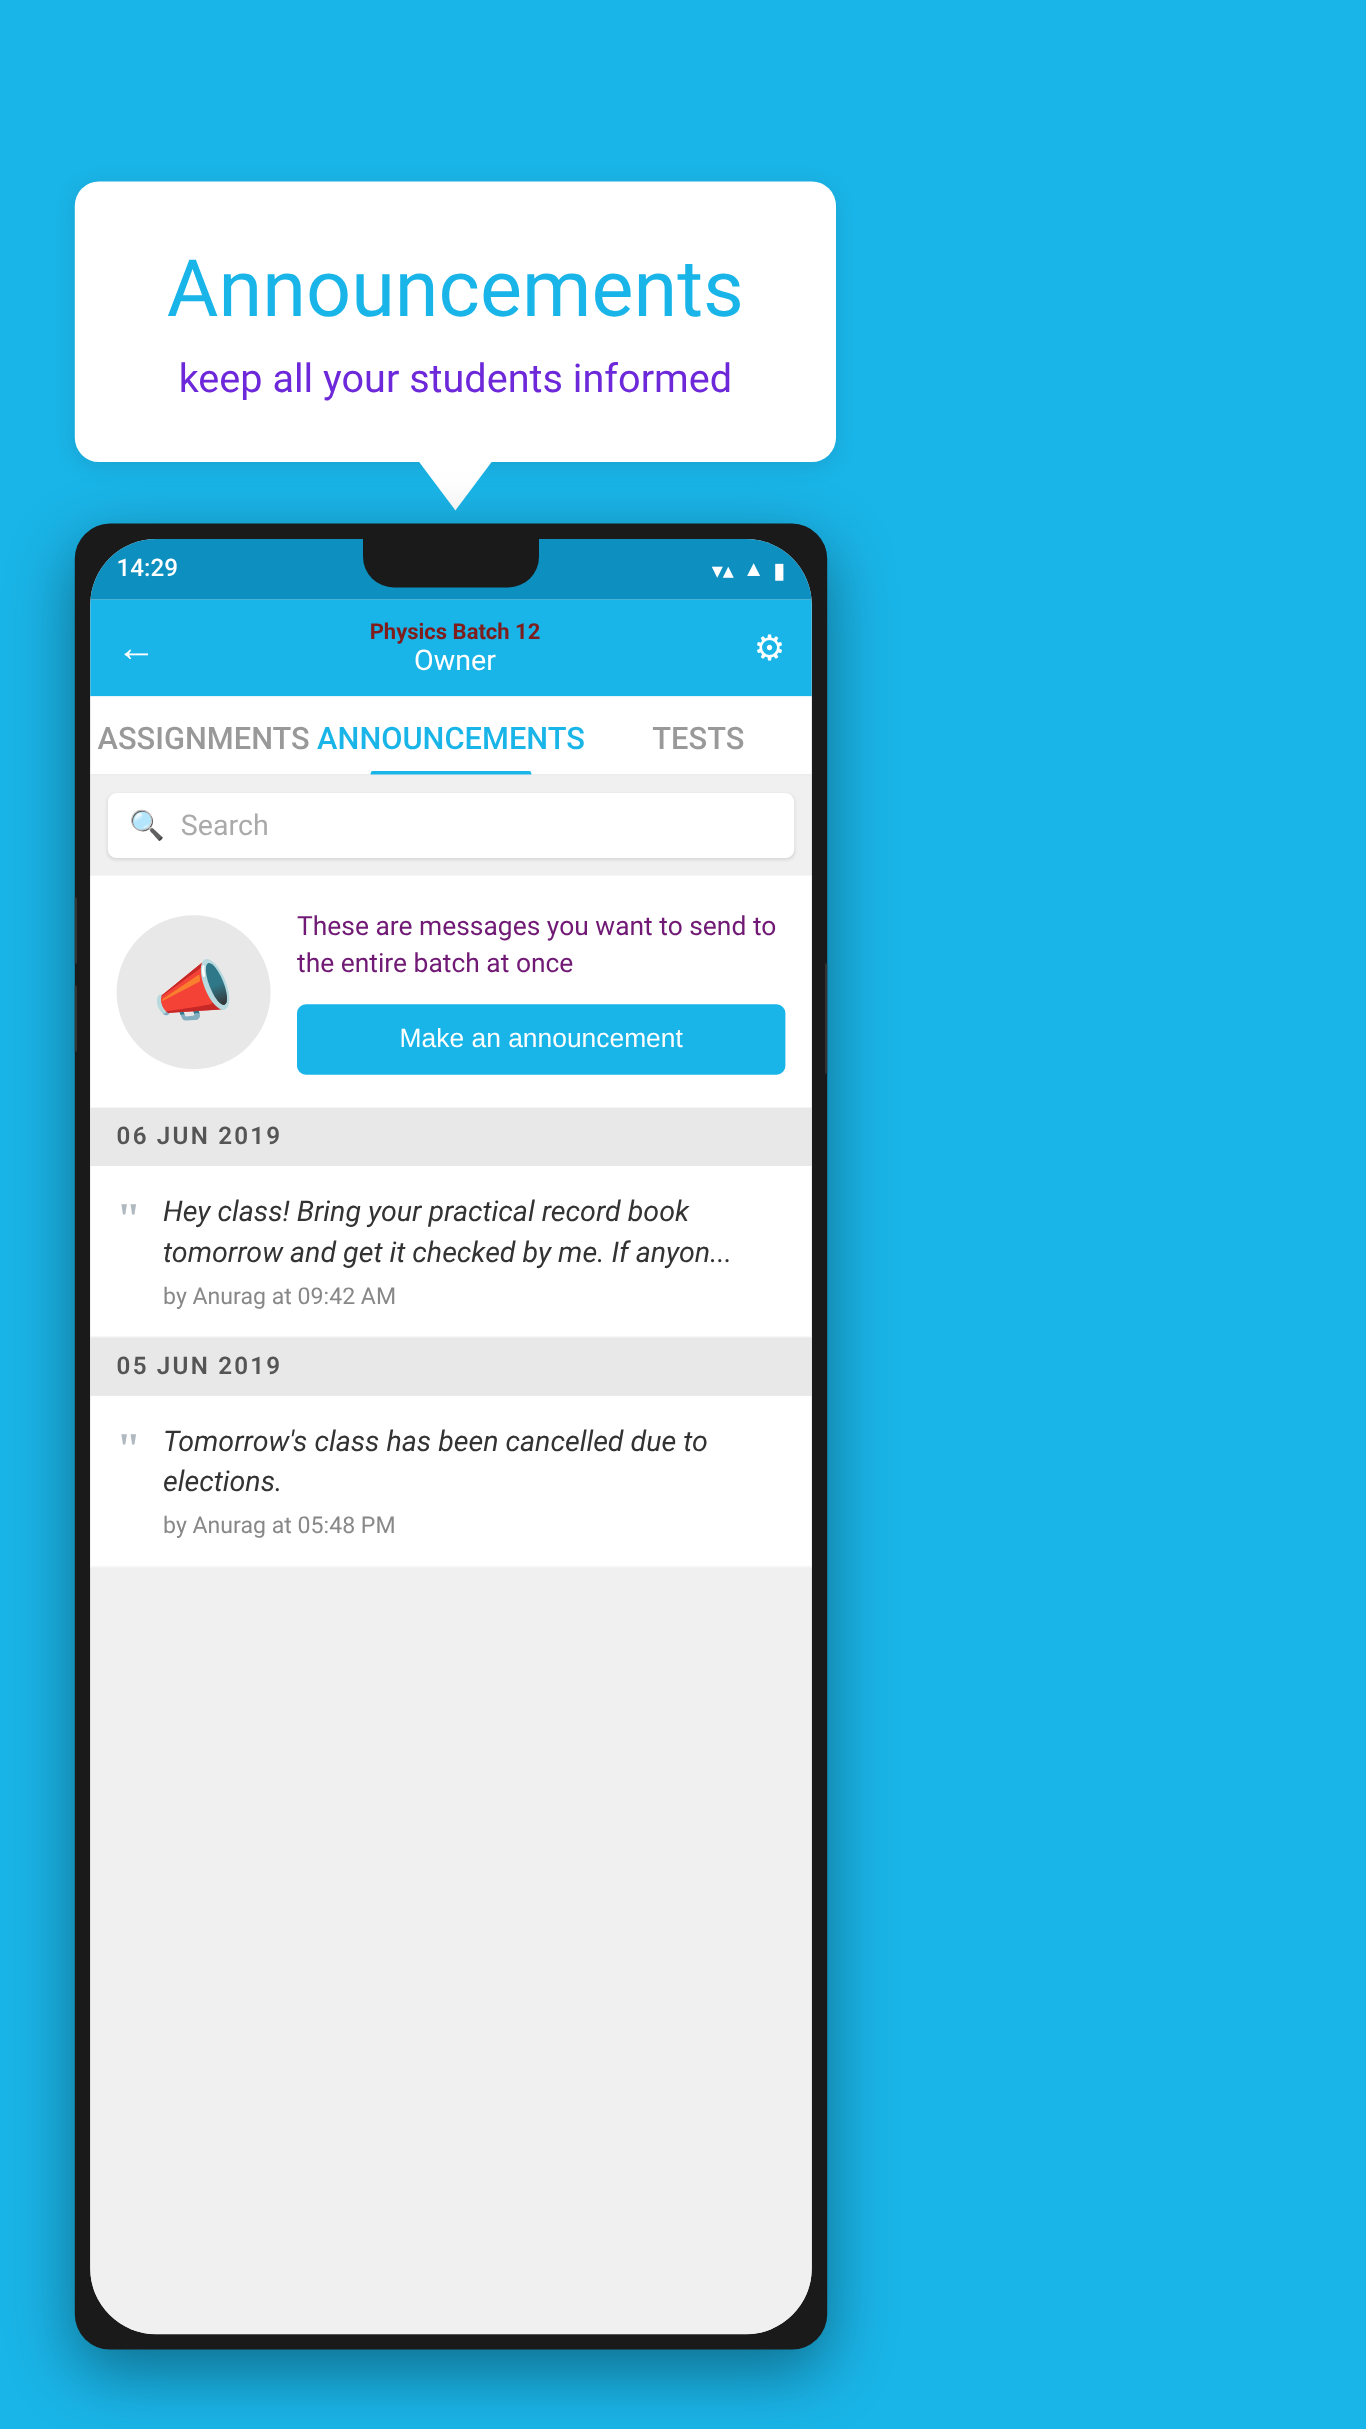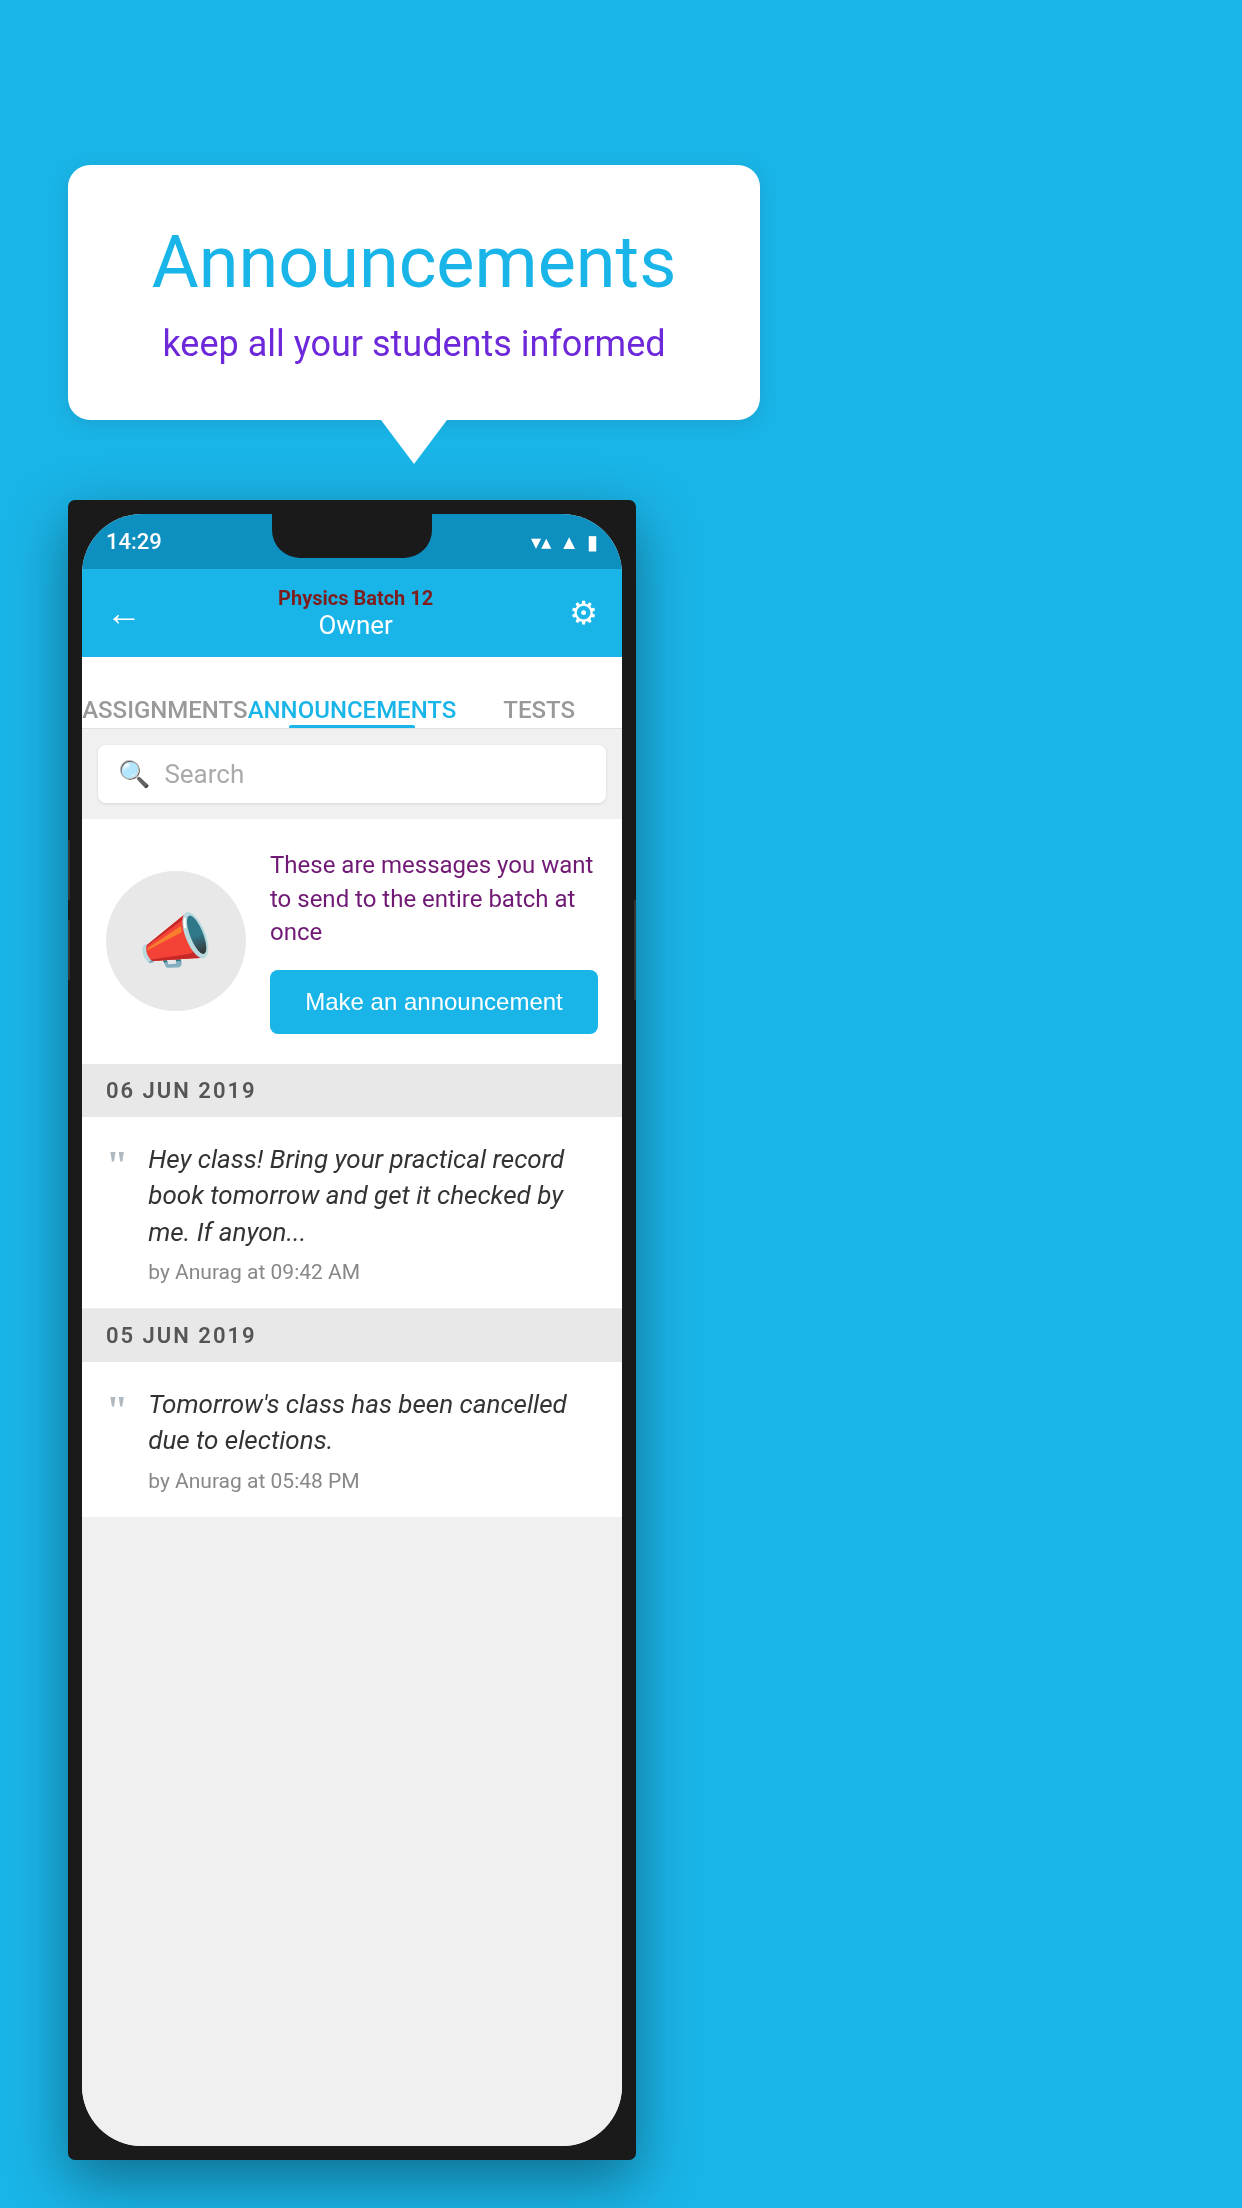--- a/index.html
+++ b/index.html
@@ -46,26 +46,26 @@
     .bubble-subtitle {
       font-size: 36px;
       color: #6d28d9;
       text-align: center;
       font-weight: 400;
     }
 
     
     .phone-frame {
       position: absolute;
-      top: 500px;
+      top: 476px;
       left: 68px;
-      width: 568px;
+      width: 684px;
       height: 1660px;
       background: #1a1a1a;
-      border-radius: 7px;
+      border-radius: 32px;
       box-shadow: 0 20px 60px rgba(0,0,0,0.4);
       overflow: hidden;
     }
 
     
     .phone-screen {
       position: absolute;
       top: 14px;
       left: 14px;
       right: 14px;
@@ -163,22 +163,22 @@
       right: 0;
       height: 72px;
       background: white;
       display: flex;
       align-items: flex-end;
       border-bottom: 1px solid #e0e0e0;
     }
     .tab-item {
       flex: 1;
       text-align: center;
-      padding-bottom: 4px;
-      font-size: 24px;
+      padding-bottom: 16px;
+      font-size: 28px;
       font-weight: 500;
       color: #999;
       cursor: pointer;
       position: relative;
       margin-top: 30px;
     }
     .tab-item.active {
       color: #1ab5e8;
     }
     .tab-item.active::after {

